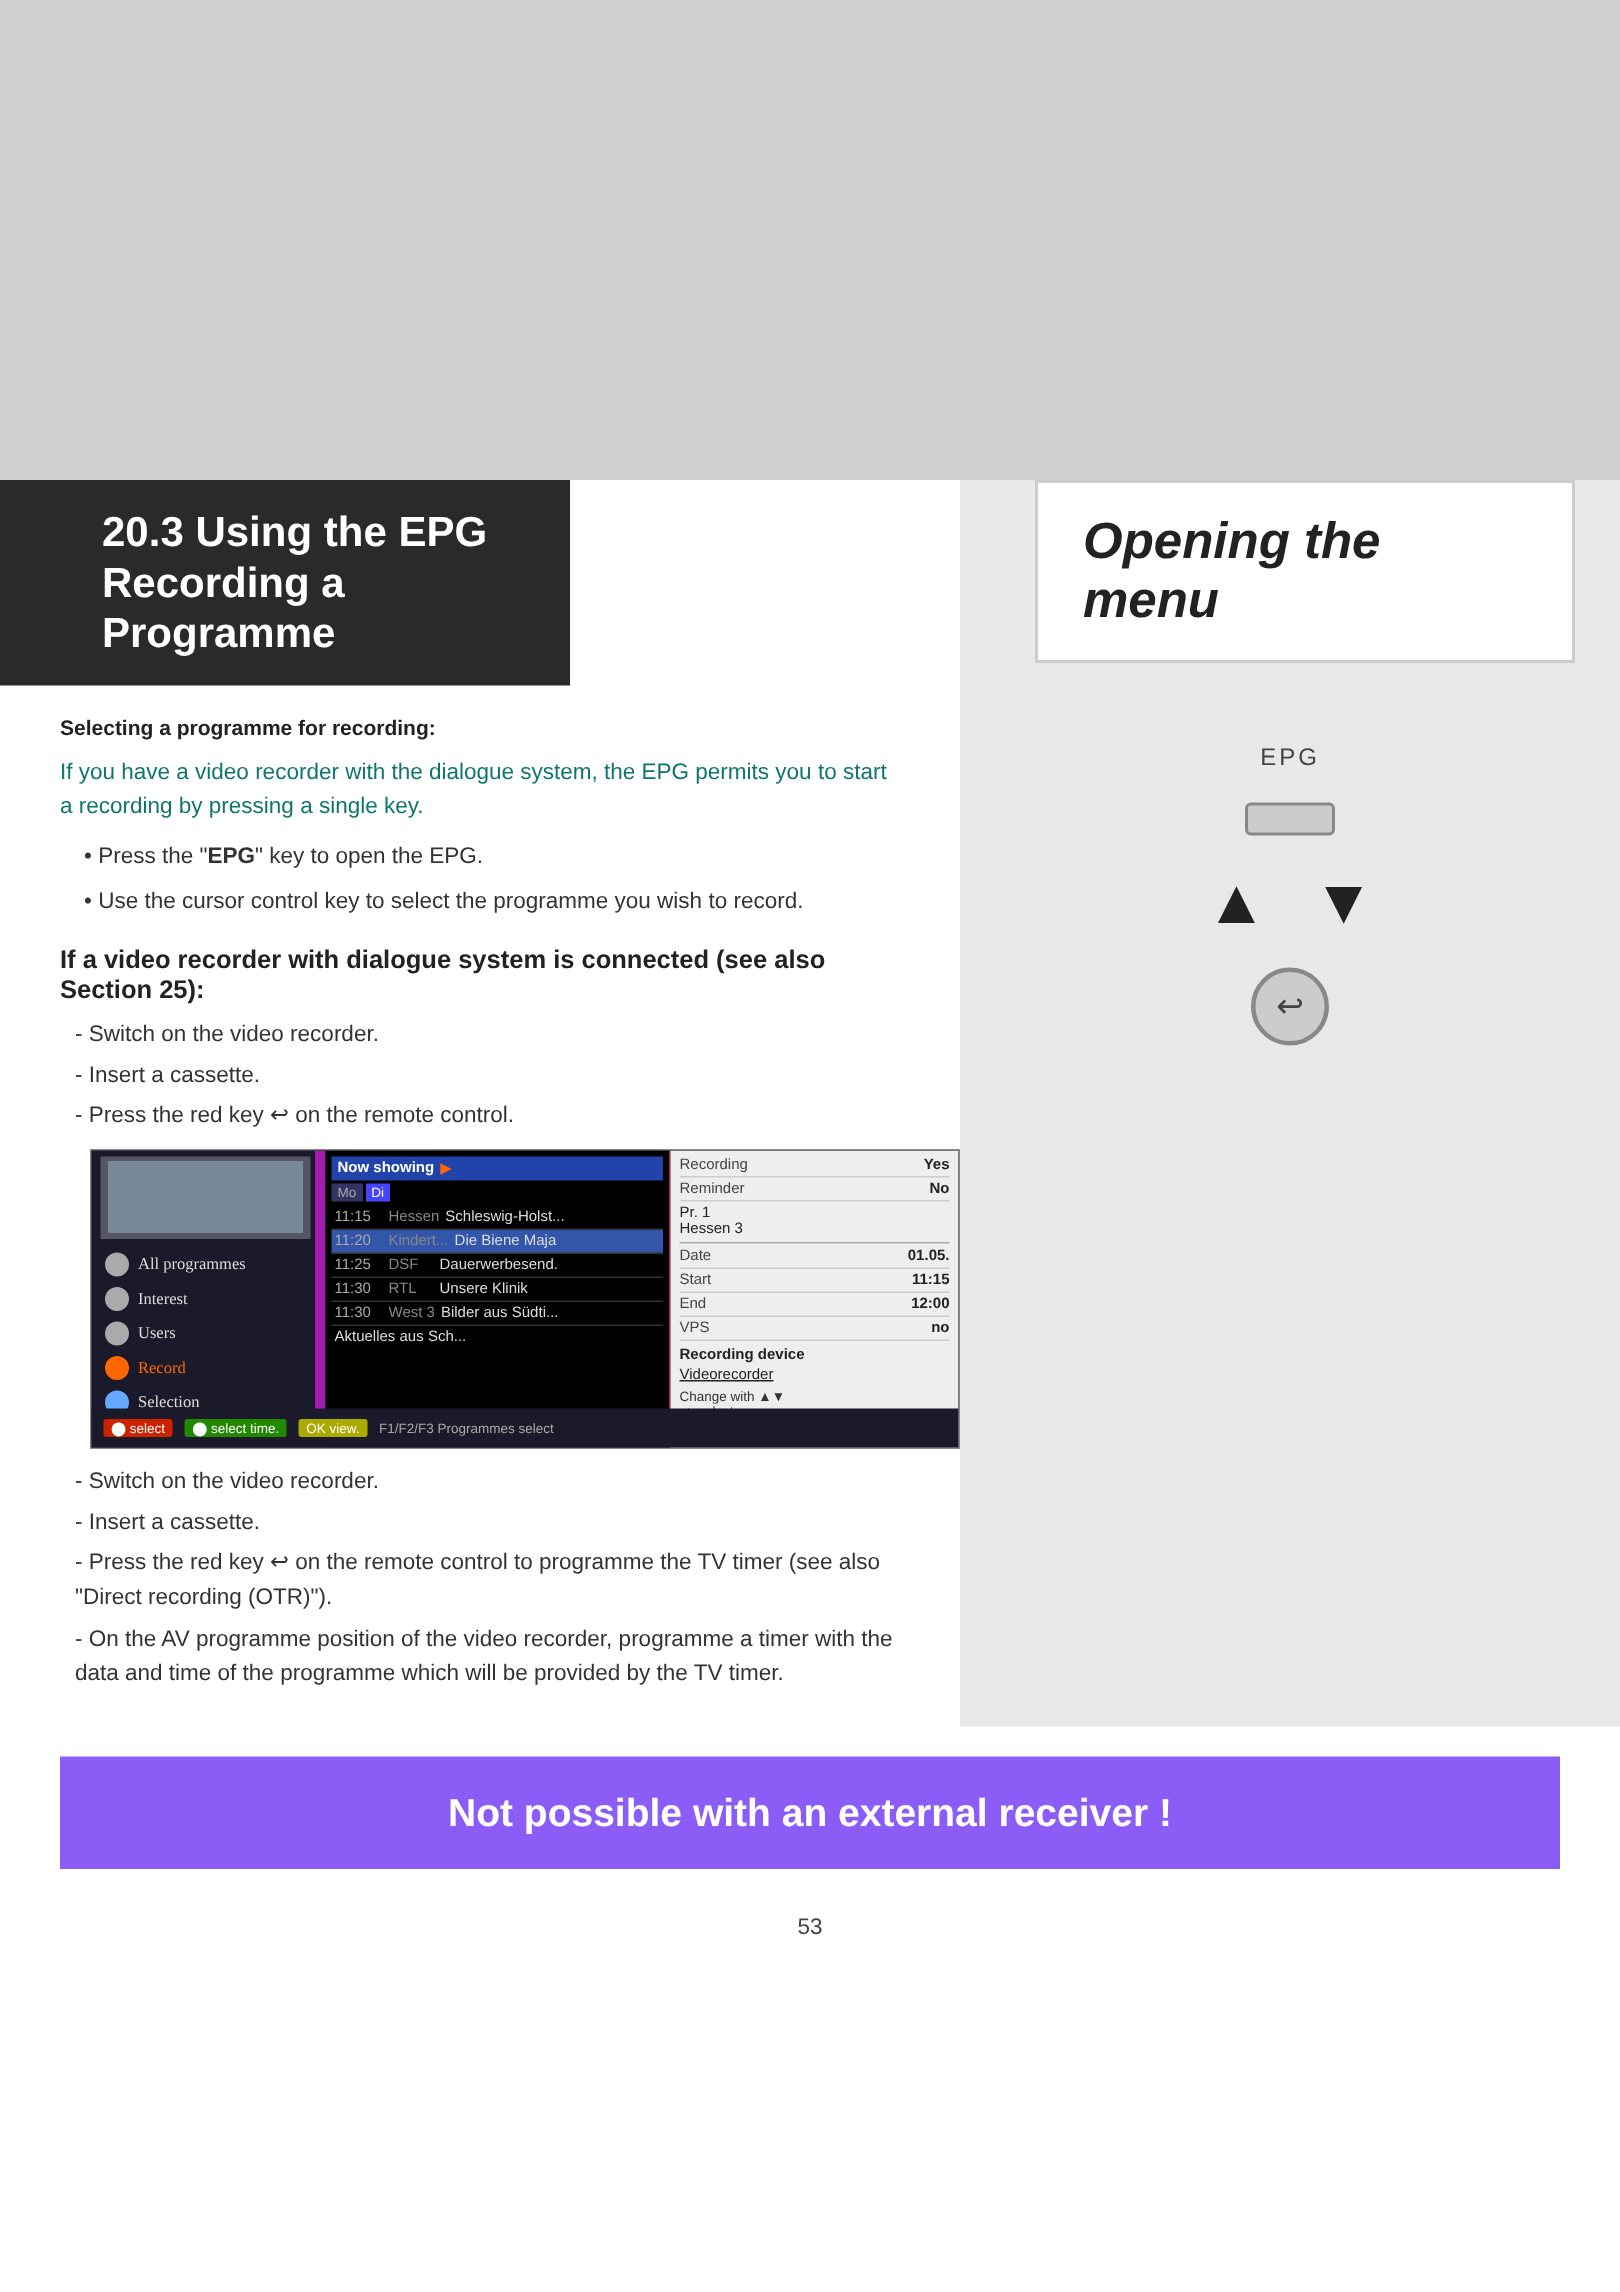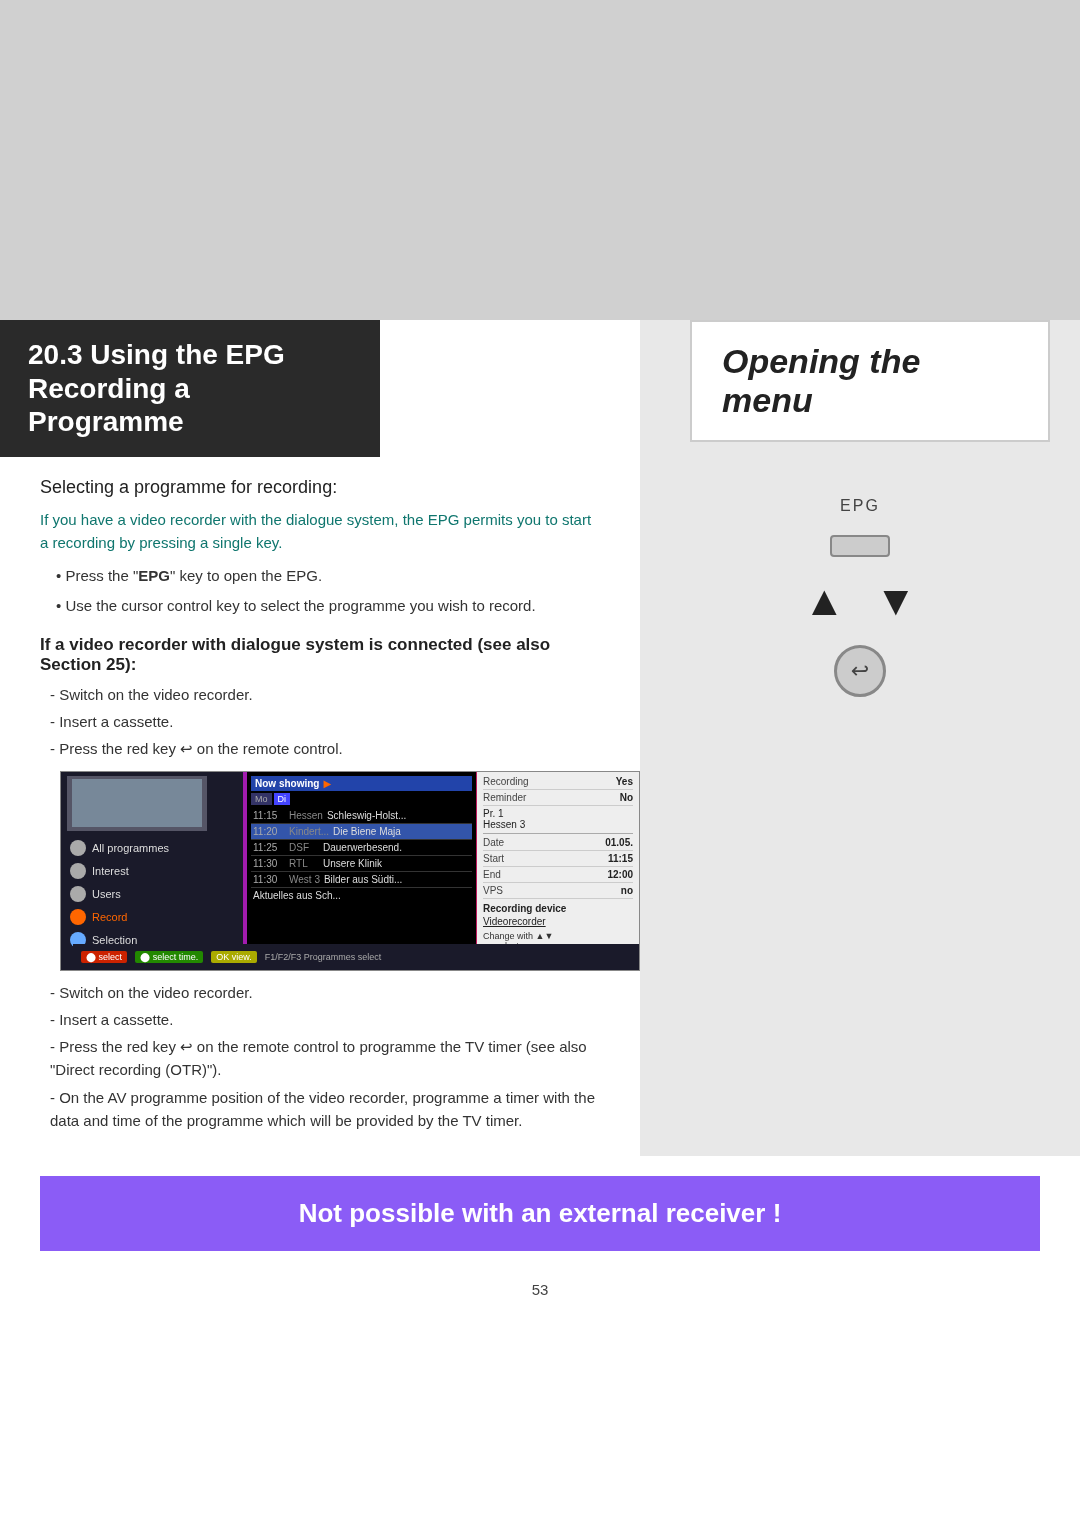--- a/index.html
+++ b/index.html
@@ -45,20 +45,21 @@
       background: #2a2a2a;
       color: #fff;
       padding: 18px 28px 18px 28px;
       width: 380px;
     }
 
     .section-header h2 {
       font-size: 28px;
       font-weight: bold;
       line-height: 1.2;
+      margin-left: 40px;
     }
 
     
     .opening-menu-box {
       background: #fff;
       border: 2px solid #ccc;
       padding: 20px 30px;
       margin-left: 30px;
       margin-top: 0;
       width: 360px;
@@ -117,22 +118,22 @@
       font-size: 22px;
       color: #444;
     }
 
     
     .left-content {
       padding: 20px 40px 20px 40px;
     }
 
     .sub-section-title {
-      font-size: 18px;
-      font-weight: normal;
+      font-size: 14px;
+      font-weight: bold;
       color: #222;
       margin-bottom: 10px;
     }
 
     .body-text {
       font-size: 15px;
       color: #0f766e;
       line-height: 1.55;
       margin-bottom: 10px;
     }
@@ -167,27 +168,28 @@
       width: 580px;
       height: 200px;
       margin: 10px 0 10px 20px;
       position: relative;
       overflow: hidden;
       border: 1px solid #888;
       display: flex;
     }
 
     .epg-left-panel {
-      width: 186px;
+      width: 156px;
       background: #1a1a2a;
-      border-right: 4px solid #a21caf;
+      border-right: 7px solid #a21caf;
       padding: 4px 6px;
       display: flex;
       flex-direction: column;
       gap: 3px;
+      font-family: Liberation Serif, serif;
     }
 
     .epg-thumbnail {
       width: 140px;
       height: 55px;
       background: #556;
       margin-bottom: 4px;
       display: flex;
       align-items: center;
       justify-content: center;
@@ -315,21 +317,21 @@
     .epg-right-section {
       margin-top: 4px;
       margin-bottom: 2px;
       font-weight: bold;
       color: #222;
     }
 
     .epg-bottom-bar {
       position: absolute;
       bottom: 0;
-      left: 12px;
+      left: 0;
       right: 0;
       background: #1a1a2a;
       height: 26px;
       display: flex;
       align-items: center;
       gap: 8px;
       padding: 0 8px;
     }
 
     .epg-btn {

